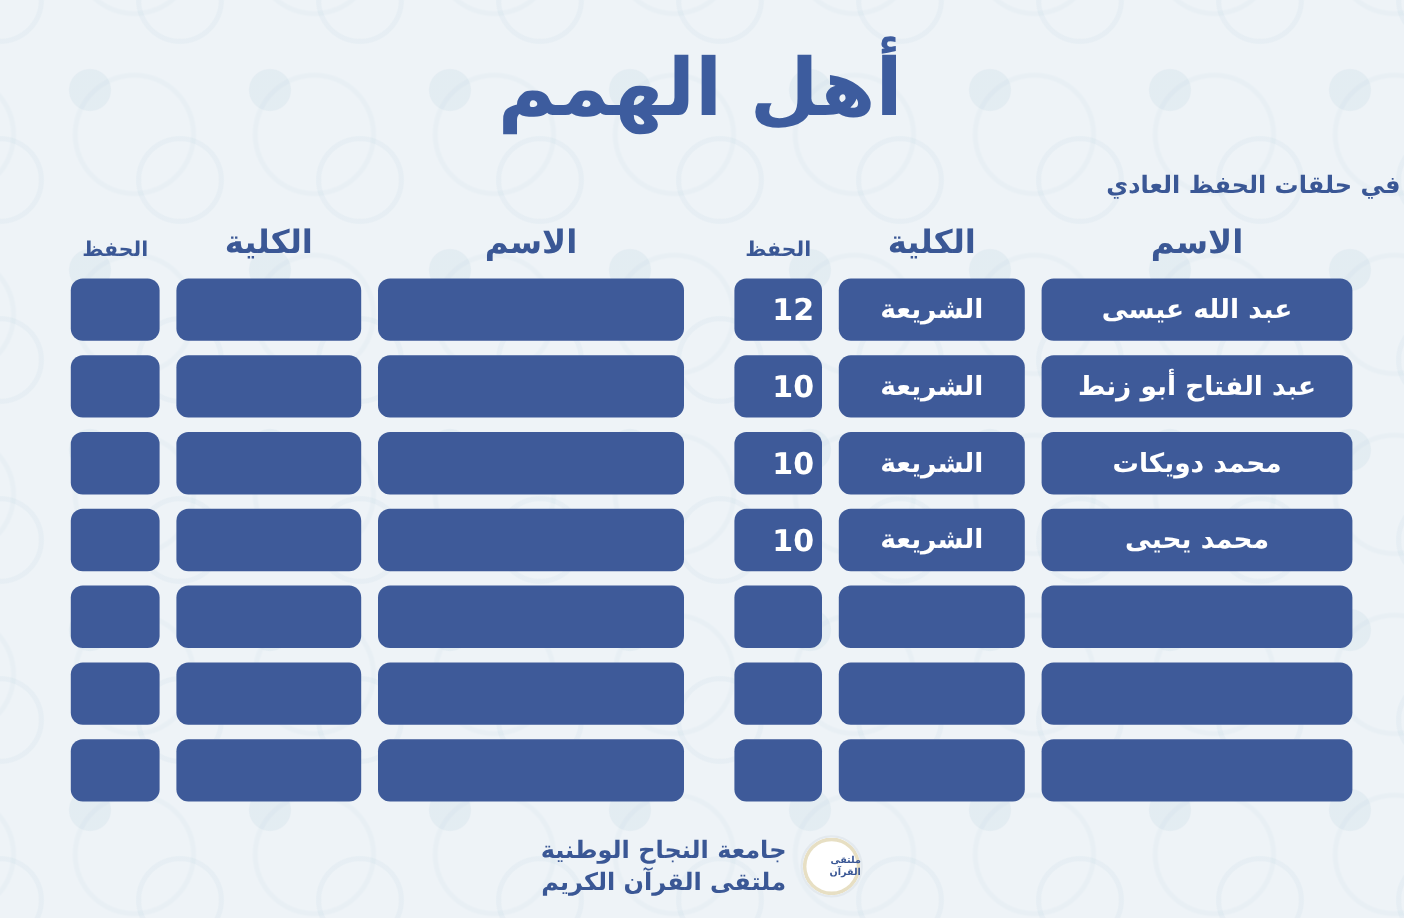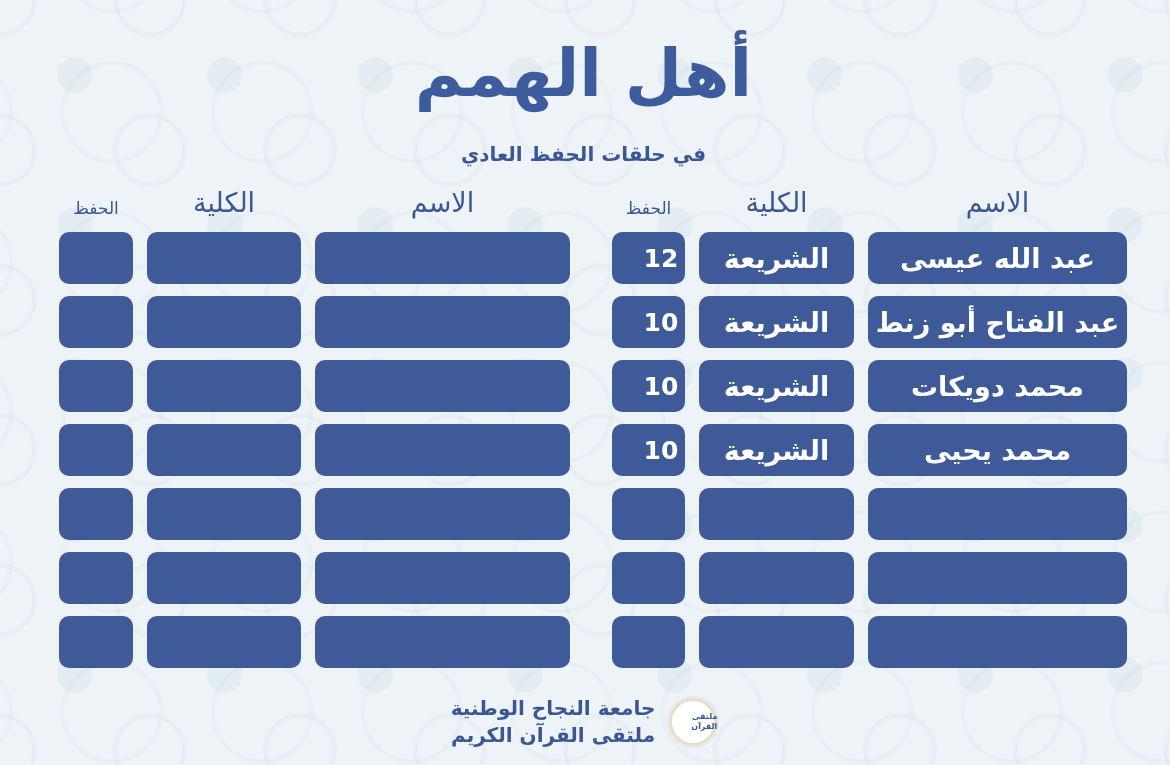--- a/index.html
+++ b/index.html
@@ -17,38 +17,38 @@
     background-position:0 0, 75px 75px, 37px 37px;
     direction:rtl;
   }
 
   .header { position:absolute; top:8px; left:0; right:3px; text-align:center; }
   .title {
     font-size:66px; font-weight:bold; color:#3d5c9e; line-height:132px;
     letter-spacing:2px;
   }
   .subtitle {
-    font-size:20px; font-weight:bold; color:#3a5795; letter-spacing:1px; margin-top:2px;
+    font-size:20px; font-weight:bold; color:#3a5795; letter-spacing:1px; margin-top:2px;text-align:right;
   }
 
   .tbl { position:absolute; top:192px; display:grid; column-gap:14px; row-gap:12px;
          grid-template-rows:28px repeat(7, 52px); direction:rtl; }
   .tbl-right { left:612px; width:515px; grid-template-columns:259px 155px 73px; }
   .tbl-left  { left:58px;  width:512px; grid-template-columns:255px 154px 74px; }
 
   .hdr { display:flex; align-items:flex-end; justify-content:center;
-         color:#3a5795; font-weight:normal; padding-bottom:2px; }
+         color:#3a5795; font-weight:bold; padding-bottom:2px; }
   .hdr-name    { font-size:27px; }
   .hdr-college { font-size:27px; }
   .hdr-hifz    { font-size:17px; }
 
   .cell {
     background:#3e5a99; border-radius:10px;
     display:flex; align-items:center; justify-content:center;
-    color:#ffffff; font-weight:bold; font-size:27px; overflow:hidden;
+    color:#ffffff; font-weight:bold; font-size:22px; overflow:hidden;
     white-space:nowrap;
   }
   .cell-hifz { font-size:25px;padding-left:25px; }
 
   .footer {
     position:absolute; bottom:16px; left:0; right:0;
     display:flex; justify-content:center; align-items:center; gap:12px; direction:rtl;
   }
   .logo {
     width:52px; height:52px; border-radius:50%;

